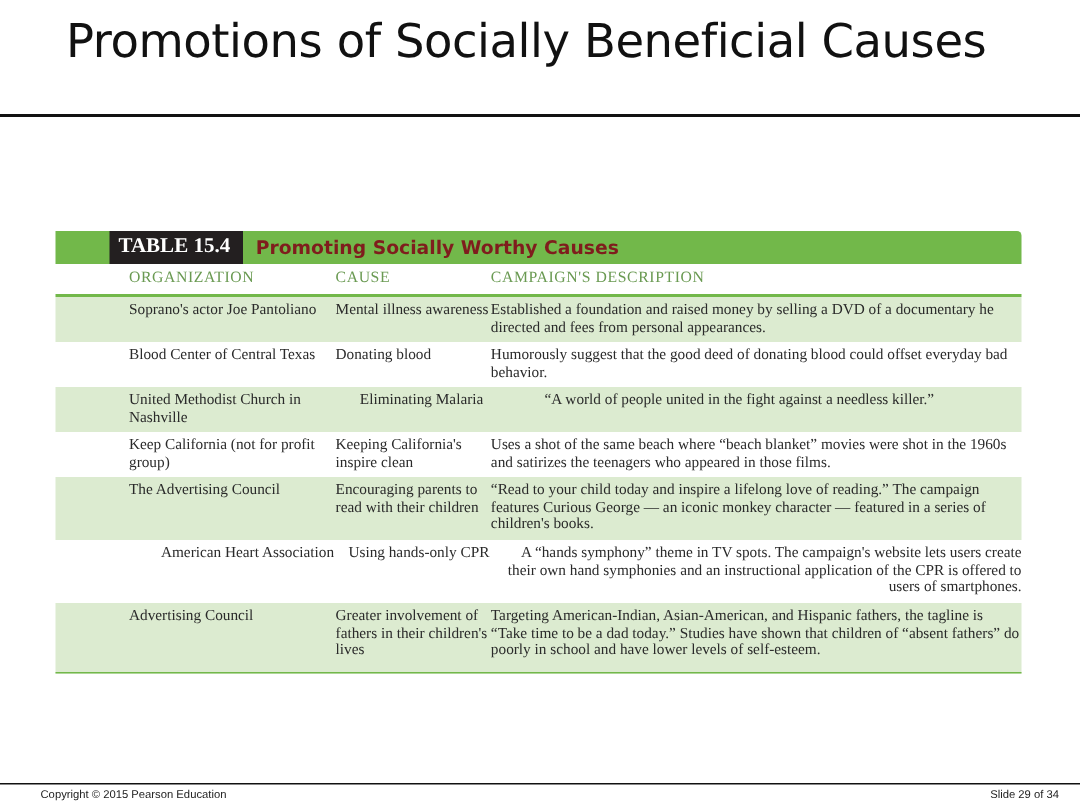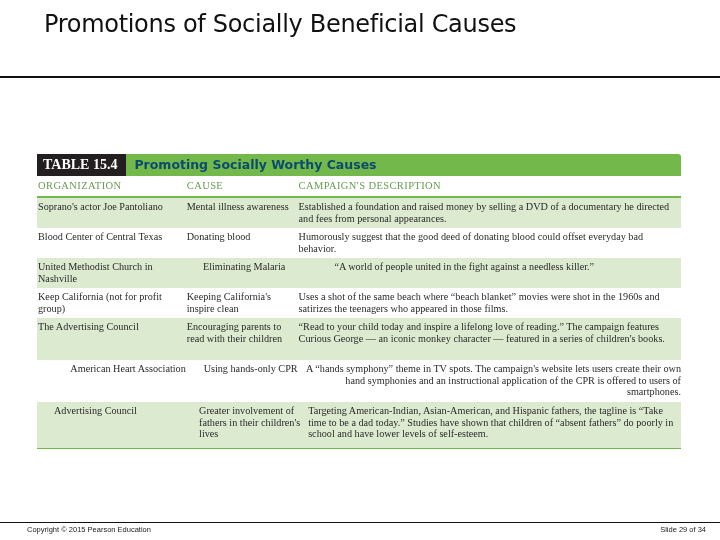--- a/index.html
+++ b/index.html
@@ -1,29 +1,29 @@
 <!DOCTYPE html>
 <html><head>
   <meta charset="utf-8">
   <style>
     html, body { margin: 0; padding: 0; }
     body { width: 720px; height: 540px; background: #ffffff; position: relative; overflow: hidden; font-family: "Liberation Sans", sans-serif; }
-    .slide-title { position: absolute; left: 44px; top: 10px; font-family: "DejaVu Sans", sans-serif; font-size: 24px; color: #111; letter-spacing: -0.3px; white-space: nowrap; text-align: center; }
+    .slide-title { position: absolute; left: 44px; top: 10px; font-family: "DejaVu Sans", sans-serif; font-size: 31px; color: #111; letter-spacing: -0.3px; white-space: nowrap; text-align: center; }
     .title-rule { position: absolute; left: 0; top: 76px; width: 720px; height: 2px; background: #111; }
     .table-wrap { position: absolute; left: 37px; top: 154px; width: 644px; }
     .table-banner { display: flex; height: 22px; background: #72b84a; border-top-right-radius: 3px; }
-    .table-num { background: #231f20; color: #fff; font-family: "Liberation Serif", serif; font-weight: bold; font-size: 14px; line-height: 22px; padding: 0 9px 0 6px; }
-    .table-caption { color: #0c4a6e; font-family: "DejaVu Sans", sans-serif; font-weight: bold; font-size: 12.5px; line-height: 22px; padding-left: 8px; }
+    .table-num { background: #231f20; color: #fff; font-family: "Liberation Serif", serif; font-weight: bold; font-size: 14px; line-height: 22px; padding: 0 9px 0 6px; margin-left: 36px; }
+    .table-caption { color: #7f1d1d; font-family: "DejaVu Sans", sans-serif; font-weight: bold; font-size: 12.5px; line-height: 22px; padding-left: 8px; }
     .col-heads { display: flex; height: 20px; border-bottom: 2px solid #72b84a; }
     .col-head { font-family: "Liberation Serif", serif; font-size: 10.5px; letter-spacing: 0.4px; color: #6a9a52; line-height: 20px; padding-left: 1px; }
-    .c1 { width: 148px; } .c2 { width: 111px; } .c3 { width: 383px; }
+    .c1 { width: 148px; margin-left: 48px; } .c2 { width: 111px; } .c3 { width: 383px; }
     .row { display: flex; font-family: "Liberation Serif", serif; font-size: 10.2px; line-height: 11.6px; color: #2a2a2a; padding: 3px 0 3px 0; }
     .row.shade { background: #dcebd0; }
     .row > div { padding-left: 1px; }
-    .row.last { border-bottom: 1.5px solid #72b84a; padding-left: 16px; }
+    .row.last { border-bottom: 1.5px solid #72b84a; }
     .footer-left { position: absolute; left: 27px; top: 525px; font-size: 7.5px; color: #222; font-family: "Liberation Sans", sans-serif; }
     .footer-right { position: absolute; right: 14px; top: 525px; font-size: 7.5px; color: #222; font-family: "Liberation Sans", sans-serif; }
     .footer-rule { position: absolute; left: 0; top: 522px; width: 720px; height: 1px; background: #111; }
   </style>
 </head>
 <body>
 
 <div class="slide-title">Promotions of Socially Beneficial Causes</div>
 <div class="title-rule"></div>
 

